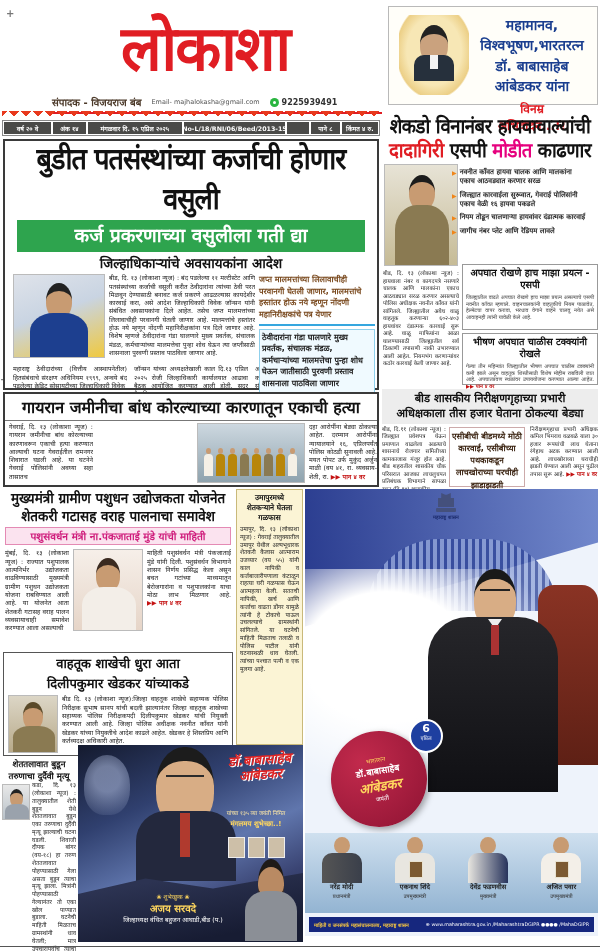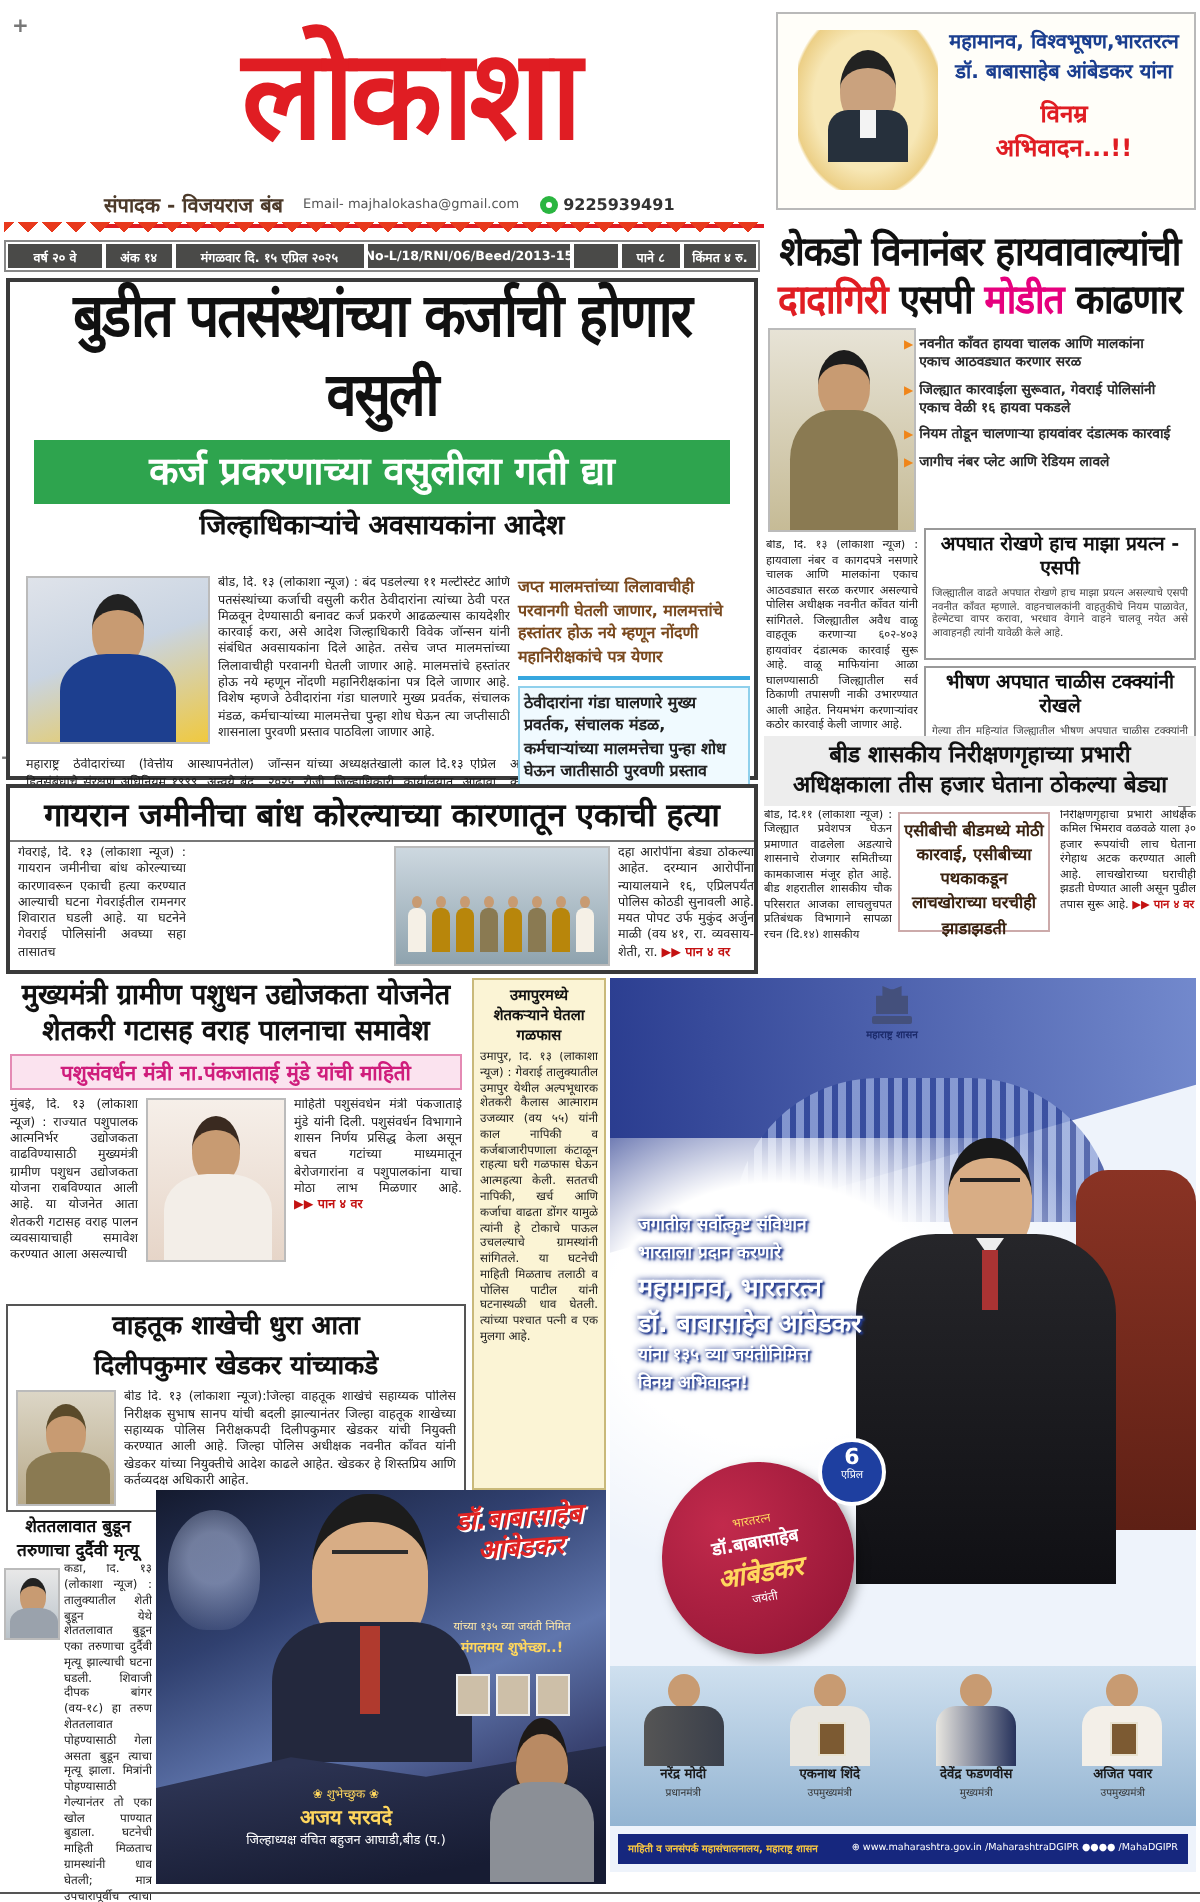--- a/index.html
+++ b/index.html
@@ -19,21 +19,21 @@
   .wa-icon:after{content:"";position:absolute;left:3px;top:3px;width:3px;height:3px;background:#fff;border-radius:50%;}
   .mast-phone{font-size:8px;color:#333;font-weight:bold;}
   .tribute-box{left:388px;top:6px;width:208px;height:97px;border:1px solid #b9b9b9;background:#fffef9;}
   .trib-portrait{position:absolute;left:10px;top:8px;width:70px;height:80px;
     background:radial-gradient(ellipse at 50% 45%,#f7e7b5 55%,#eccf86 75%,#fffef9 78%);}
   .trib-head{position:absolute;left:21px;top:10px;width:28px;height:30px;border-radius:50% 50% 45% 45%;
     background:#caa27e;border-top:9px solid #222;}
   .trib-suit{position:absolute;left:15px;top:40px;width:40px;height:26px;border-radius:10px 10px 0 0;background:#26303c;}
   .trib-suit:after{content:"";position:absolute;left:16px;top:0;width:8px;height:14px;background:#f3f3f3;}
   .trib-text{position:absolute;left:84px;top:8px;width:118px;text-align:center;}
-  .trib-l1,.trib-l2{font-size:10px;font-weight:bold;color:#1a3e8f;line-height:1.45;}
+  .trib-l1,.trib-l2{font-size:14px;font-weight:bold;color:#1a3e8f;line-height:1.45;}
   .trib-l3{font-size:12px;font-weight:900;color:#e01d23;margin-top:4px;}
   .trib-l4{font-size:12px;font-weight:900;color:#e01d23;}
   .regbar{position:absolute;left:594px;top:52px;width:4px;}
   .regbar span{display:block;width:4px;height:7px;margin-bottom:2px;}
   
   .drops{left:2px;top:111px;width:378px;height:9px;
     background:linear-gradient(135deg,#e8391d 25%,transparent 25%) 0 0/12px 9px,
                linear-gradient(225deg,#e8391d 25%,transparent 25%) 0 0/12px 9px;}
   .dateline{left:2px;top:120px;width:378px;height:16px;border:1px solid #888;background:#fff;
     display:flex;align-items:stretch;gap:2px;padding:1px;box-sizing:border-box;}
@@ -45,21 +45,21 @@
   .photo{position:relative;overflow:hidden;border:1px solid #bbb;box-sizing:border-box;}
   .p-head{position:absolute;border-radius:50% 50% 45% 45%;background:#c89b72;}
   .p-body{position:absolute;border-radius:40% 40% 0 0;}
   
   .lead-box{left:3px;top:139px;width:376px;height:251px;border:2px solid #3a3a3a;background:#fff;box-sizing:border-box;}
   .lead-h1{font-size:27px;font-weight:900;text-align:center;letter-spacing:-1px;line-height:36px;
     margin-top:2px;transform:scaleY(1.1);}
   .lead-strap{margin:5px 12px 2px 12px;background:#2ea44e;color:#fff;text-align:center;
     font-size:19px;font-weight:bold;padding:2px 0 4px 0;}
   .lead-sub{font-size:13.5px;font-weight:800;text-align:center;line-height:1.35;}
-  .lead-bodyrow{position:relative;height:88px;margin-top:16px;}
+  .lead-bodyrow{position:relative;height:88px;margin-top:2px;}
   .lead-photo{position:absolute;left:8px;top:0;width:92px;height:84px;
     background:linear-gradient(160deg,#dfe3ea 0%,#c9d4e2 45%,#f0c93f 100%);}
   .lead-mid{position:absolute;left:104px;top:0;width:146px;height:86px;}
   .lead-hl{position:absolute;left:254px;top:0;width:116px;height:88px;}
   .hl1{font-size:8px;font-weight:bold;color:#7a4a1f;line-height:1.45;}
   .hl-div{border:none;border-top:2px solid #36a7df;margin:3px 0;}
   .hl2{font-size:8px;font-weight:bold;color:#222;line-height:1.45;background:#f0faff;
     border:1px solid #8fd0ec;padding:2px;}
   .lead-cols{display:flex;gap:7px;padding:3px 8px 0 8px;}
   .lead-cols .t{flex:1;height:52px;}
@@ -137,21 +137,21 @@
   .sp-bullet{display:flex;gap:3px;margin-bottom:4px;}
   .sp-bullet .mk{color:#f08519;font-size:6px;line-height:1.6;}
   .sp-bullet .tx{font-size:6.9px;font-weight:bold;color:#2b2b2b;line-height:1.35;}
   .sp-body{left:383px;top:270px;width:76px;height:114px;font-size:5.7px;}
   .sp-box1{left:462px;top:264px;width:136px;height:66px;border:1px solid #999;box-sizing:border-box;padding:2px 3px;}
   .sp-box2{left:462px;top:333px;width:136px;height:52px;border:1px solid #999;box-sizing:border-box;padding:2px 3px;}
   .sp-box-title{font-size:9.6px;font-weight:900;text-align:center;line-height:1.3;}
   .sp-box-body{font-size:5.2px;color:#444;text-align:justify;line-height:1.3;margin-top:2px;}
   .red{color:#e01d23;} .mag{color:#e6007e;}
   
-  .acb{left:382px;top:368px;width:216px;height:99px;}
+  .acb{left:382px;top:389px;width:216px;height:99px;}
   .acb-h{background:#ededed;font-size:11.3px;font-weight:900;text-align:center;line-height:1.35;padding:2px 0;}
   .acb-row{position:relative;height:66px;margin-top:2px;}
   .acb-c1{position:absolute;left:0;top:0;width:64px;height:64px;font-size:5.7px;}
   .acb-box{position:absolute;left:67px;top:1px;width:76px;height:60px;border:1px solid #caa;box-sizing:border-box;
     font-size:8.2px;font-weight:bold;color:#3b2412;text-align:center;line-height:1.5;padding:2px;}
   .acb-c2{position:absolute;left:148px;top:0;width:68px;height:64px;font-size:5.7px;}
   
   .govt{left:305px;top:489px;width:293px;height:447px;background:#eef3fb;overflow:hidden;}
   .g-swath{position:absolute;left:-80px;top:-50px;width:400px;height:150px;
     background:linear-gradient(100deg,#16277e,#7b92d4);transform:rotate(-16deg);}
@@ -435,28 +435,20 @@
       <div class="lions"></div>
         <div class="base"></div>
       <div class="cap">महाराष्ट्र शासन</div>
     </div>
     <div class="g-chair"></div>
     <div class="g-amb-head"></div>
     <div class="g-amb-glass"></div>
     <div class="g-amb-body"></div>
     <div class="g-amb-collar"></div>
     <div class="g-amb-tie"></div>
-    <div class="g-text">
-      <div class="g-l-sm">जगातील सर्वोत्कृष्ट संविधान</div>
-      <div class="g-l-sm">भारताला प्रदान करणारे</div>
-      <div class="g-l-bg">महामानव, भारतरत्न</div>
-      <div class="g-l-bg">डॉ. बाबासाहेब आंबेडकर</div>
-      <div class="g-l-sm">यांना १३५ व्या जयंतीनिमित्त</div>
-      <div class="g-l-sm">विनम्र अभिवादन!</div>
-    </div>
     <div class="g-badge">
       <div class="b1">भारतरत्न</div>
       <div class="b2">डॉ.बाबासाहेब</div>
       <div class="b3">आंबेडकर</div>
       <div class="b4">जयंती</div>
     </div>
     <div class="g-date">
       <div class="d1">6</div>
       <div class="d2">एप्रिल</div>
     </div>

